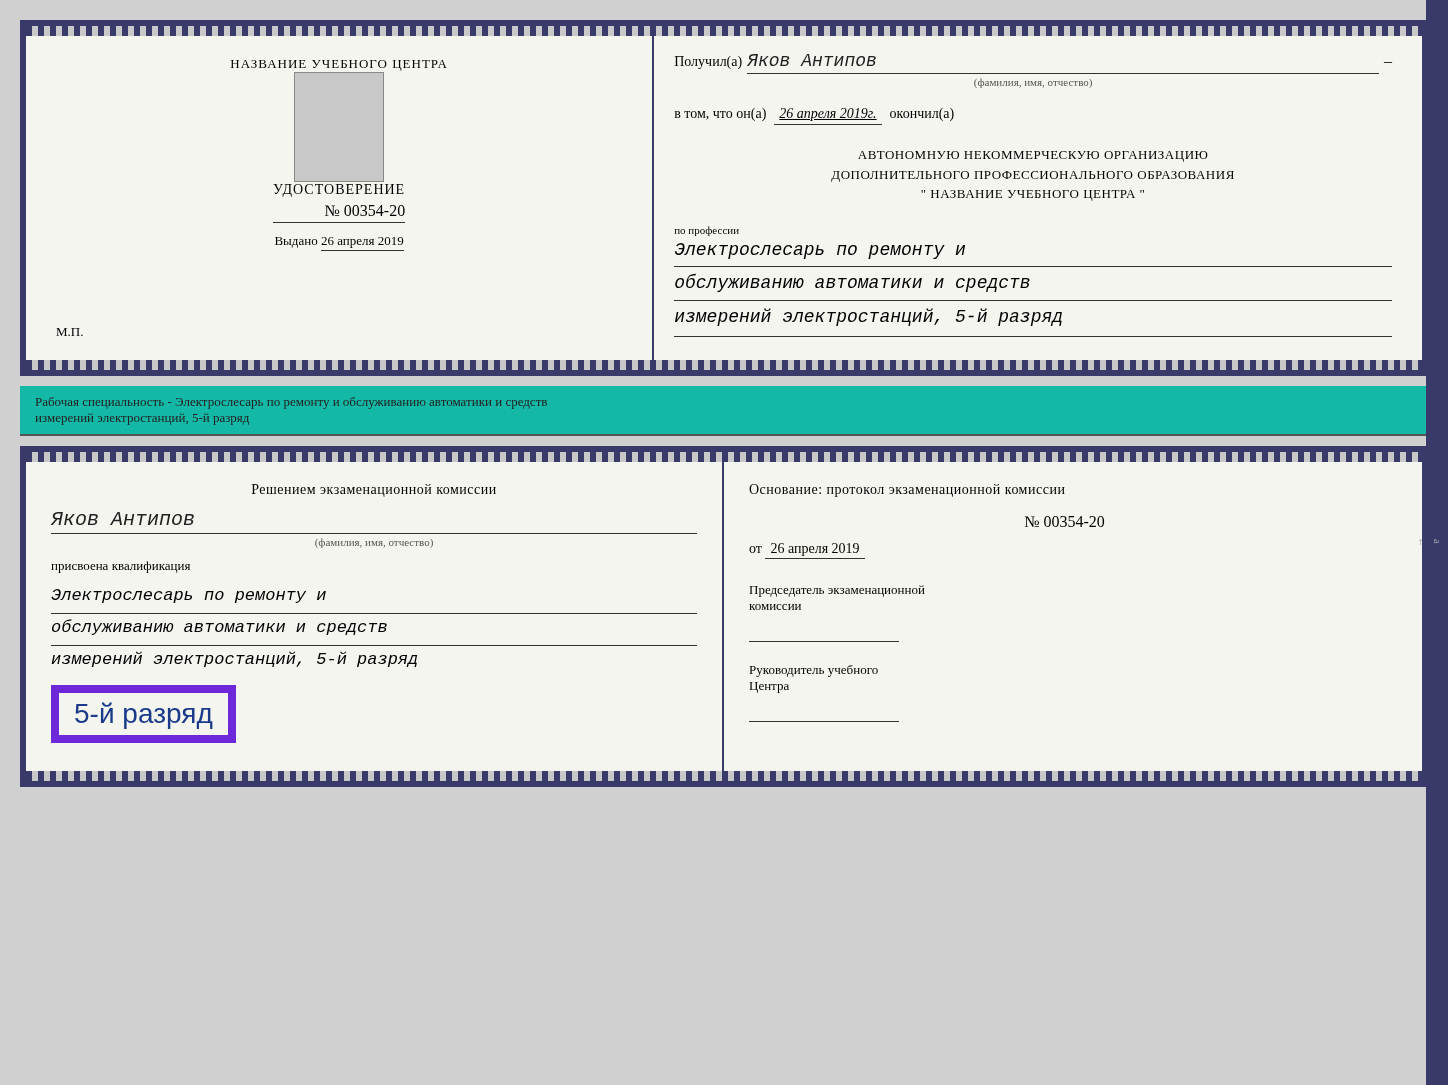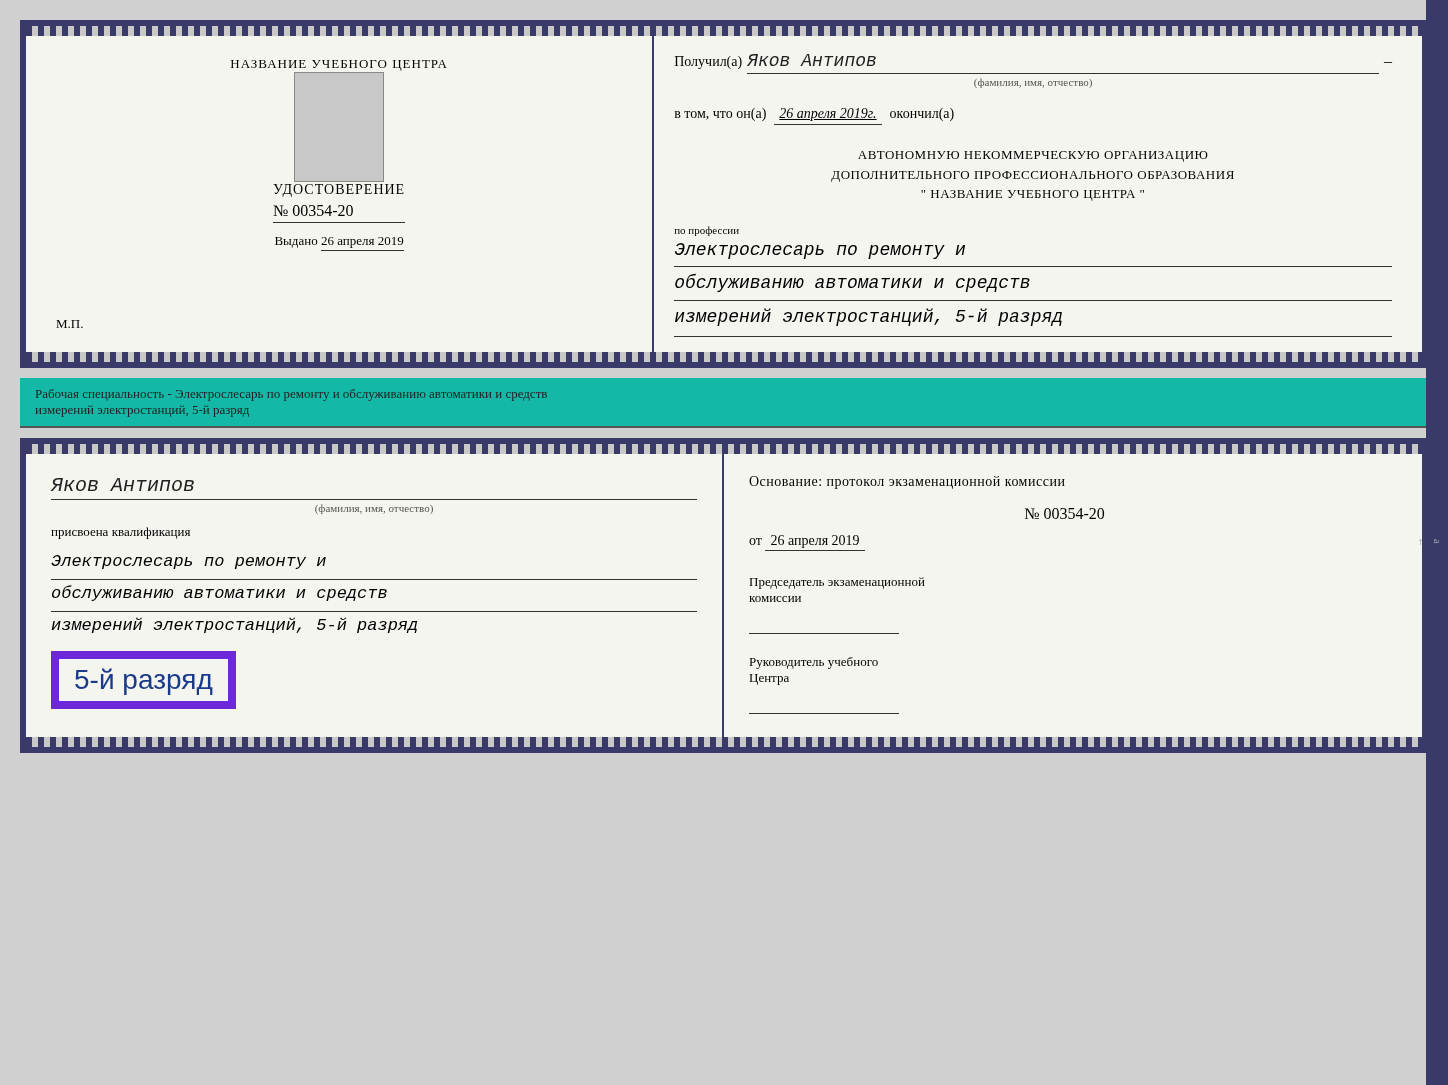--- a/index.html
+++ b/index.html
@@ -23,21 +23,21 @@
       padding: 20px 30px;
       display: flex;
       flex-direction: column;
       align-items: center;
       justify-content: space-around;
       min-height: 300px;
     }
 
     .cert-right {
       width: 55%;
-      padding: 15px 30px 15px 20px;
+      padding: 15px 30px 23px 20px;
       display: flex;
       flex-direction: column;
       gap: 10px;
     }
 
     .side-decoration {
       position: absolute;
       right: 0;
       top: 0;
       bottom: 0;
@@ -63,21 +63,21 @@
     }
 
     .photo-placeholder {
       width: 90px;
       height: 110px;
       background: #c8c8c8;
       border: 1px solid #888;
     }
 
     .cert-number-block {
-      text-align: left;
+      text-align: right;
     }
 
     .cert-number-block .cert-title {
       font-size: 14px;
       letter-spacing: 1px;
       text-transform: uppercase;
     }
 
     .cert-number {
       font-size: 16px;
@@ -373,20 +373,21 @@
   </div>
 
   <div class="middle-label" style="white-space:pre-line;">Рабочая специальность - Электрослесарь по ремонту и обслуживанию автоматики и средств
 измерений электростанций, 5-й разряд</div>
 
   <div class="cert-wrapper">
     <div class="cert-inner-top"></div>
     <div class="cert-content-row">
 
       <div class="cert-bottom-left">
+        <div class="decision-title">Решением экзаменационной комиссии</div>
         <div class="person-name-handwritten">Яков Антипов</div>
         <div class="fio-small">(фамилия, имя, отчество)</div>
         <div class="qualification-label">присвоена квалификация</div>
         <div class="qualification-text">
           <span>Электрослесарь по ремонту и</span>
           <span>обслуживанию автоматики и средств</span>
           <span style="border-bottom:none;">измерений электростанций, 5-й разряд</span>
         </div>
         <div class="rank-badge">5-й разряд</div>
       </div>

